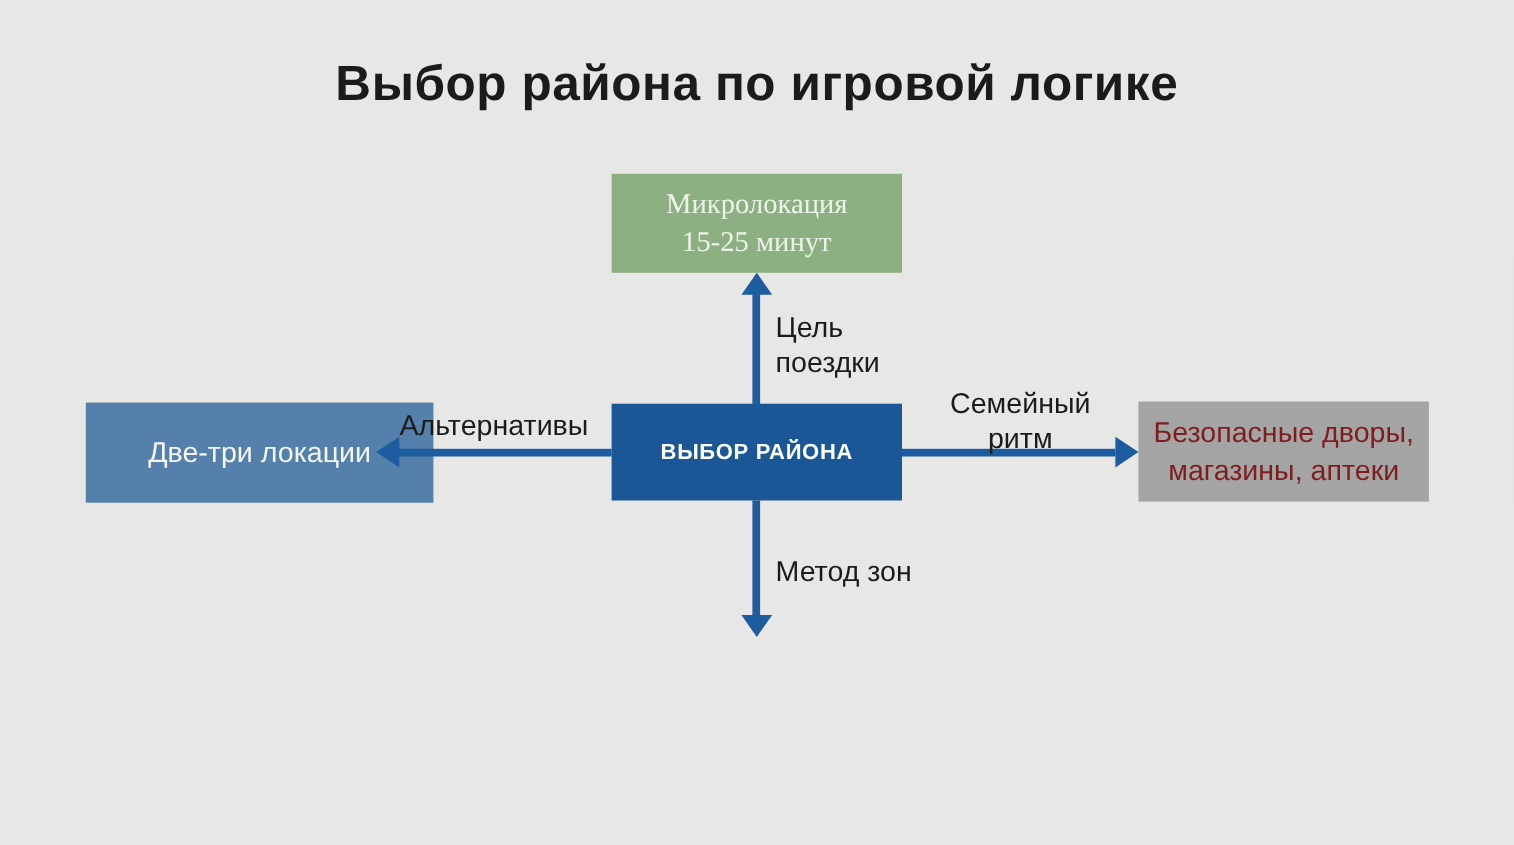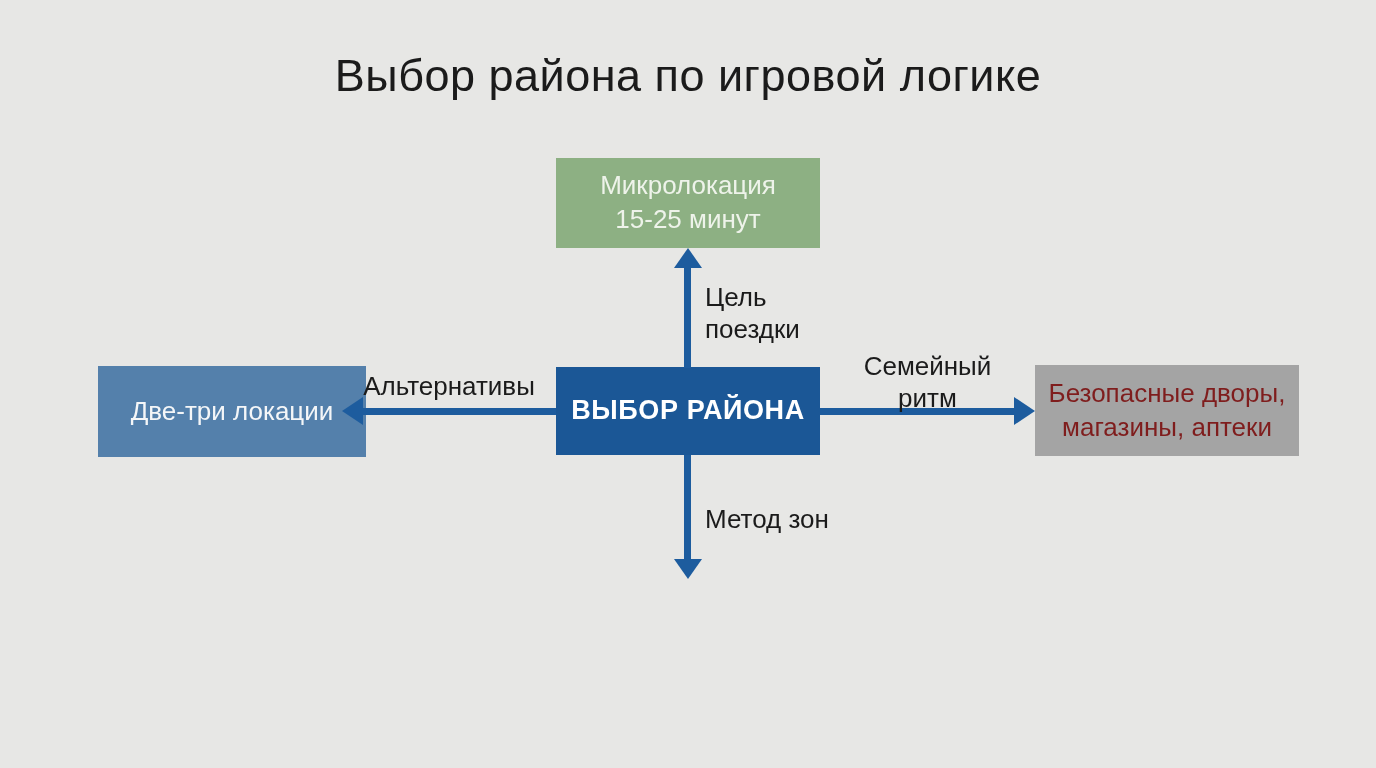--- a/index.html
+++ b/index.html
@@ -21,37 +21,37 @@
     font-family: "Liberation Sans", sans-serif;
     overflow: hidden;
   }
   .title {
     position: absolute;
     top: 50px;
     left: 0;
     width: 100%;
     text-align: center;
     font-size: 45px;
-    font-weight: 400;
+    font-weight: 700;
     letter-spacing: 0.5px;
     color: var(--ink);
   }
   .node {
     position: absolute;
     display: flex;
     align-items: center;
     justify-content: center;
     text-align: center;
     white-space: pre-line;
     font-size: 26px;
     line-height: 1.3;
   }
-  .node-top    { left: 556px; top: 158px; width: 264px; height: 90px; background: var(--green);     color: var(--green_text); }
-  .node-center { left: 556px; top: 367px; width: 264px; height: 88px; background: var(--blue_dark); color: #ffffff; font-weight: 700; font-size: 27px; letter-spacing: 0.6px; }
-  .node-left   { left: 78px;  top: 366px; width: 268px; height: 91px; background: var(--blue_mid);  color: #f4f6f8; margin-left: 20px; }
+  .node-top    { left: 556px; top: 158px; width: 264px; height: 90px; background: var(--green);     color: var(--green_text); font-family: Liberation Serif, serif; }
+  .node-center { left: 556px; top: 367px; width: 264px; height: 88px; background: var(--blue_dark); color: #ffffff; font-weight: 700; font-size: 20px; letter-spacing: 0.6px; }
+  .node-left   { left: 78px;  top: 366px; width: 316px; height: 91px; background: var(--blue_mid);  color: #f4f6f8; }
   .node-right  { left: 1035px;top: 365px; width: 264px; height: 91px; background: var(--gray);      color: #7f1d1d; }
   .node-bottom { left: 556px; top: 580px; width: 266px; height: 90px; background: var(--green);     color: var(--green_text); }
 
   .stem { position: absolute; background: var(--arrow); }
   .stem-up    { left: 684px; top: 267px; width: 7px;  height: 101px; }
   .stem-down  { left: 684px; top: 455px; width: 7px;  height: 105px; }
   .stem-left  { left: 362px; top: 408px; width: 194px; height: 7px; }
   .stem-right { left: 820px; top: 408px; width: 194px; height: 7px; }
 
   .head { position: absolute; width: 0; height: 0; }

